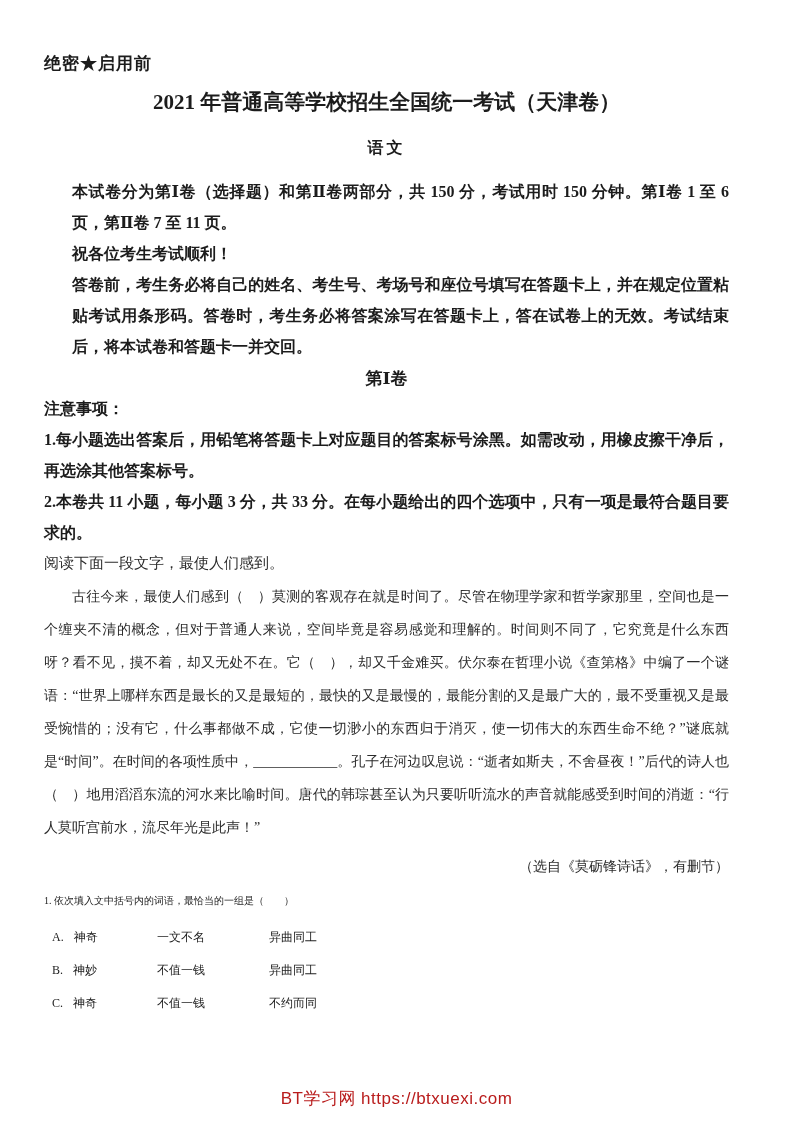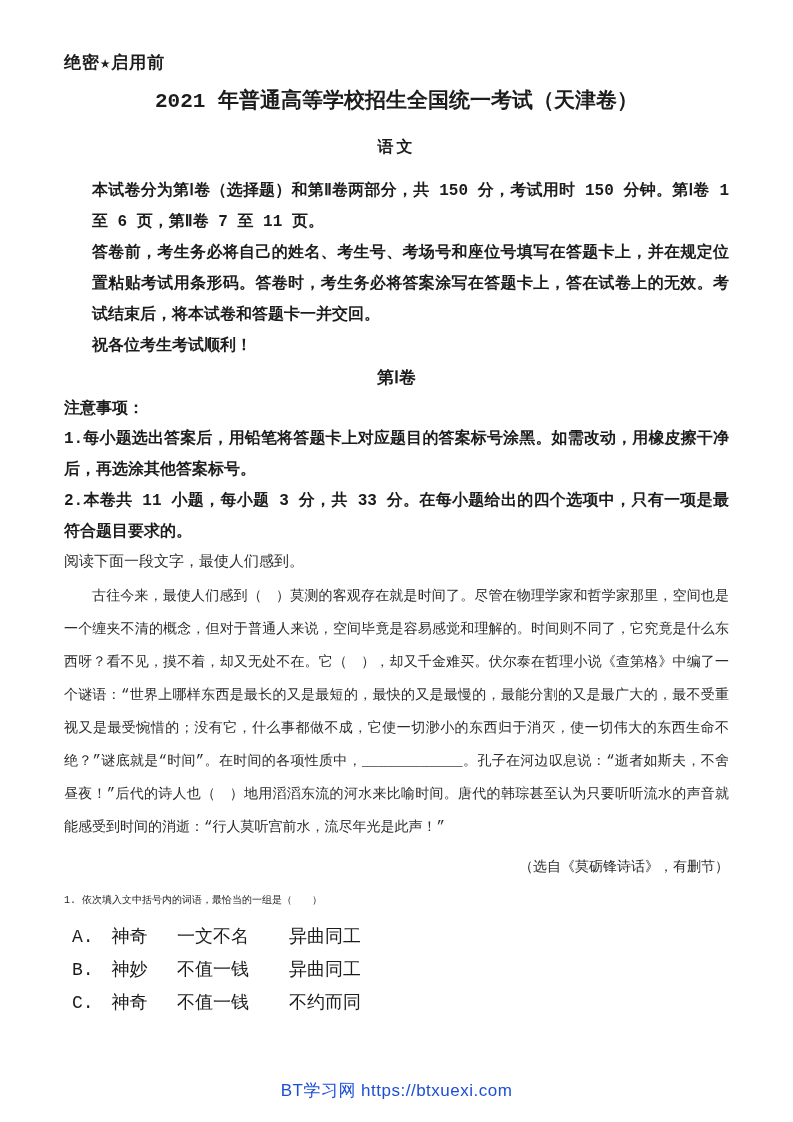--- a/index.html
+++ b/index.html
@@ -9,22 +9,21 @@
     height: 1122px;
     background: #ffffff;
     color: #1c1c1c;
     font-family: "Liberation Serif", "DejaVu Serif", serif;
     position: relative;
     overflow: hidden;
   }
   .page {
     position: absolute;
     inset: 0;
-    padding: 52px 64px 0 64px;
-    font-family: Liberation Mono, monospace;
+    padding: 52px 64px 0 44px;
   }
   .classified {
     font-size: 17px;
     font-weight: bold;
     letter-spacing: 1px;
     line-height: 24px;
   }
   .doc-title {
     margin-top: 12px;
     text-align: center;
@@ -89,54 +88,54 @@
   .q-stem {
     margin-top: 6px;
     font-size: 10px;
     line-height: 28px;
   }
   .opt-row {
     display: flex;
     align-items: baseline;
     margin-top: 12px;
     padding-left: 8px;
-    font-size: 18px;
+    font-size: 12px;
     line-height: 21px;
   }
   .opt-c1 { width: 105px; }
   .opt-c1 .opt-word { margin-left: 7px; }
   .opt-c2 { width: 112px; }
   .opt-c3 { flex: 1; }
   .footer {
     position: absolute;
     left: 0;
     right: 0;
-    bottom: 20px;
+    bottom: 12px;
     text-align: center;
     font-family: "Liberation Sans", "DejaVu Sans", sans-serif;
     font-size: 17px;
-    color: #1d4ed8;
+    color: #b91c1c;
     letter-spacing: 0.5px;
   }
 </style>
 </head>
 <body>
 
 <div class="page">
 
   <div class="classified">绝密★启用前</div>
 
   <div class="doc-title">2021 年普通高等学校招生全国统一考试（天津卷）</div>
 
   <div class="doc-subject">语文</div>
 
   <div class="intro">
     <p class="para-bold">本试卷分为第Ⅰ卷（选择题）和第Ⅱ卷两部分，共 150 分，考试用时 150 分钟。第Ⅰ卷 1 至 6 页，第Ⅱ卷 7 至 11 页。</p>
+    <p class="para-bold">祝各位考生考试顺利！</p>
     <p class="para-bold">答卷前，考生务必将自己的姓名、考生号、考场号和座位号填写在答题卡上，并在规定位置粘贴考试用条形码。答卷时，考生务必将答案涂写在答题卡上，答在试卷上的无效。考试结束后，将本试卷和答题卡一并交回。</p>
-    <p class="para-bold">祝各位考生考试顺利！</p>
   </div>
 
   <div class="section-title">第Ⅰ卷</div>
 
   <div class="notice-heading">注意事项：</div>
 
   <p class="para-bold">1.每小题选出答案后，用铅笔将答题卡上对应题目的答案标号涂黑。如需改动，用橡皮擦干净后，再选涂其他答案标号。</p>
   <p class="para-bold">2.本卷共 11 小题，每小题 3 分，共 33 分。在每小题给出的四个选项中，只有一项是最符合题目要求的。</p>
 
 

